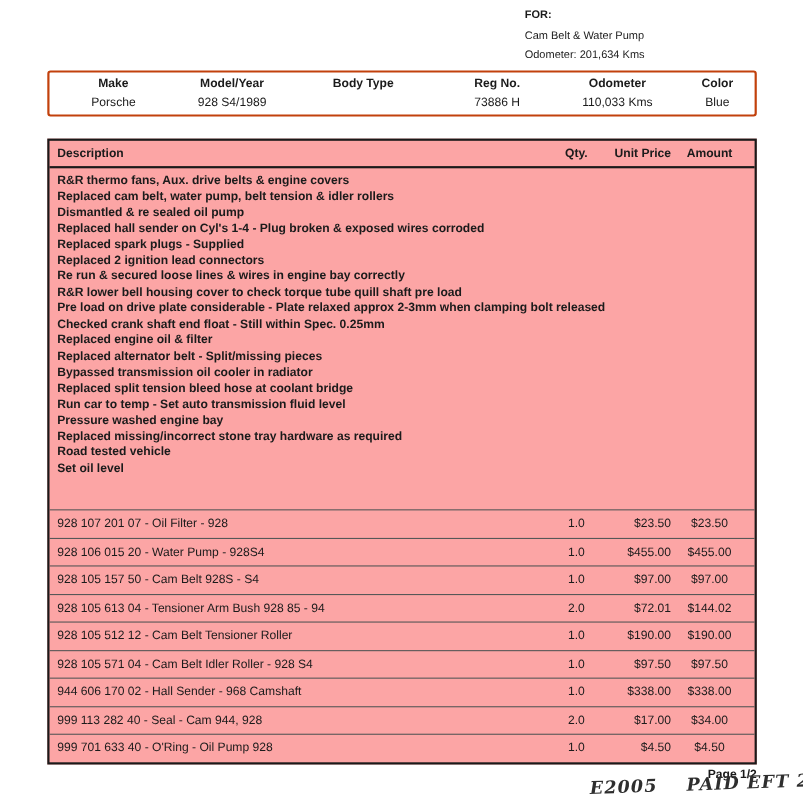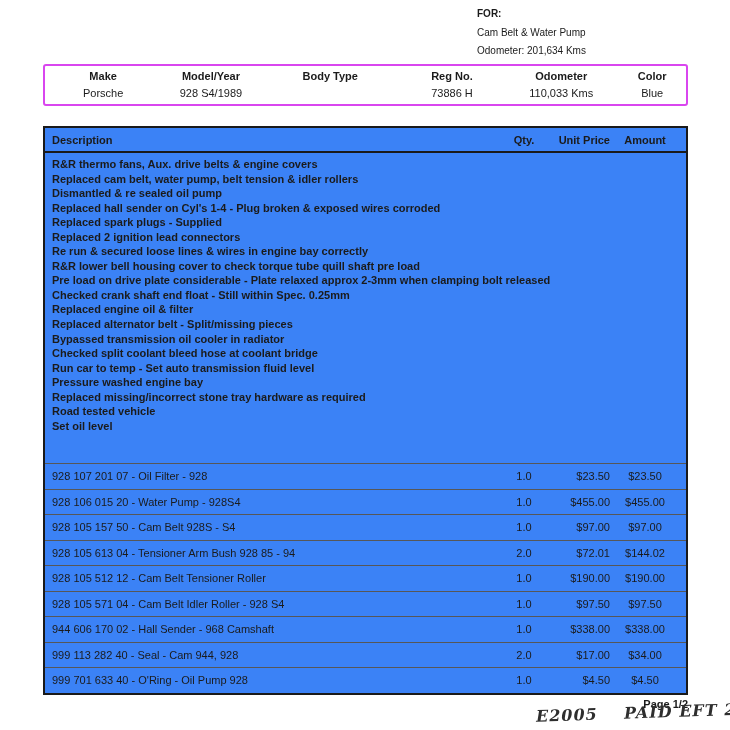--- a/index.html
+++ b/index.html
@@ -10,32 +10,32 @@
   }
   .page{position:absolute;inset:0;background:#fff;}
 
   
   .for-block{position:absolute;left:477px;top:5px;font-size:10px;line-height:18.5px;}
   .for-label{font-weight:bold;}
 
   
   .vehicle-table{
     position:absolute;left:43px;top:64px;width:641px;
-    border:2px solid #d946ef;border-radius:3px;font-size:11px;
+    border:2px solid #c2410c;border-radius:3px;font-size:11px;
     padding:3px 0 4px 0;background:#fff;
   }
   .vt-row{display:grid;grid-template-columns:117fr 100fr 140fr 105fr 115fr 68fr;text-align:center;}
   .vt-head{font-weight:bold;padding:1px 0 3px 0;}
   .vt-vals{padding:2px 0 1px 0;font-weight:400;}
   .vt-cell{white-space:nowrap;overflow:hidden;}
 
   
   .main-table{
     position:absolute;left:43px;top:126px;width:641px;
-    border:2px solid #1a1a1a;background:#3b82f6;
+    border:2px solid #1a1a1a;background:#fca5a5;
   }
   .mt-header{
     display:grid;grid-template-columns:1fr 60px 56px 70px;
     height:23px;align-items:center;border-bottom:2px solid #1a1a1a;
     font-weight:bold;font-size:11px;padding:0 6px 0 7px;
   }
   .c-desc{text-align:left;white-space:nowrap;overflow:hidden;}
   .c-qty{text-align:center;}
   .c-price{text-align:right;}
   .c-amount{text-align:center;}
@@ -133,21 +133,21 @@
         <div class="desc-line">Pre load on drive plate considerable - Plate relaxed approx 2-3mm when clamping bolt released</div>
 
         <div class="desc-line">Checked crank shaft end float - Still within Spec. 0.25mm</div>
 
         <div class="desc-line">Replaced engine oil &amp; filter</div>
 
         <div class="desc-line">Replaced alternator belt - Split/missing pieces</div>
 
         <div class="desc-line">Bypassed transmission oil cooler in radiator</div>
 
-        <div class="desc-line">Checked split coolant bleed hose at coolant bridge</div>
+        <div class="desc-line">Replaced split tension bleed hose at coolant bridge</div>
 
 
         <div class="desc-line">Run car to temp - Set auto transmission fluid level</div>
 
         <div class="desc-line">Pressure washed engine bay</div>
 
         <div class="desc-line">Replaced missing/incorrect stone tray hardware as required</div>
 
         <div class="desc-line">Road tested vehicle</div>
 

